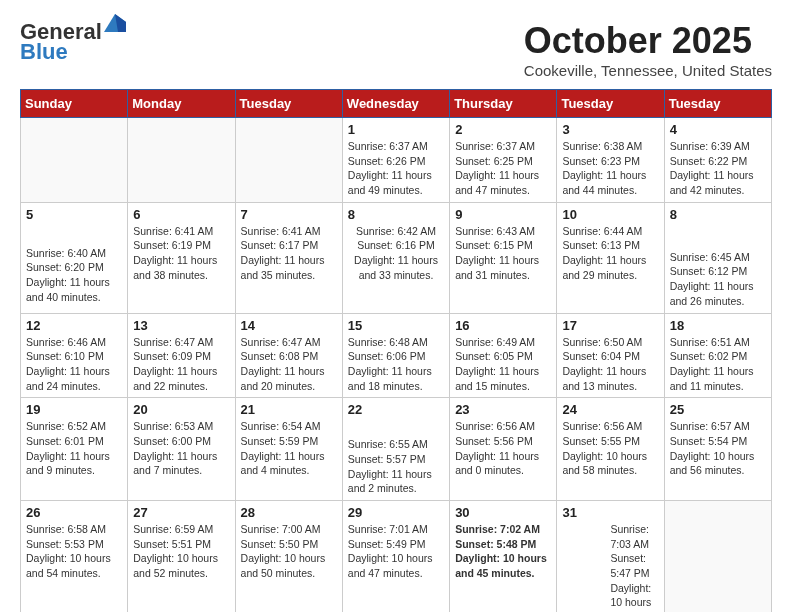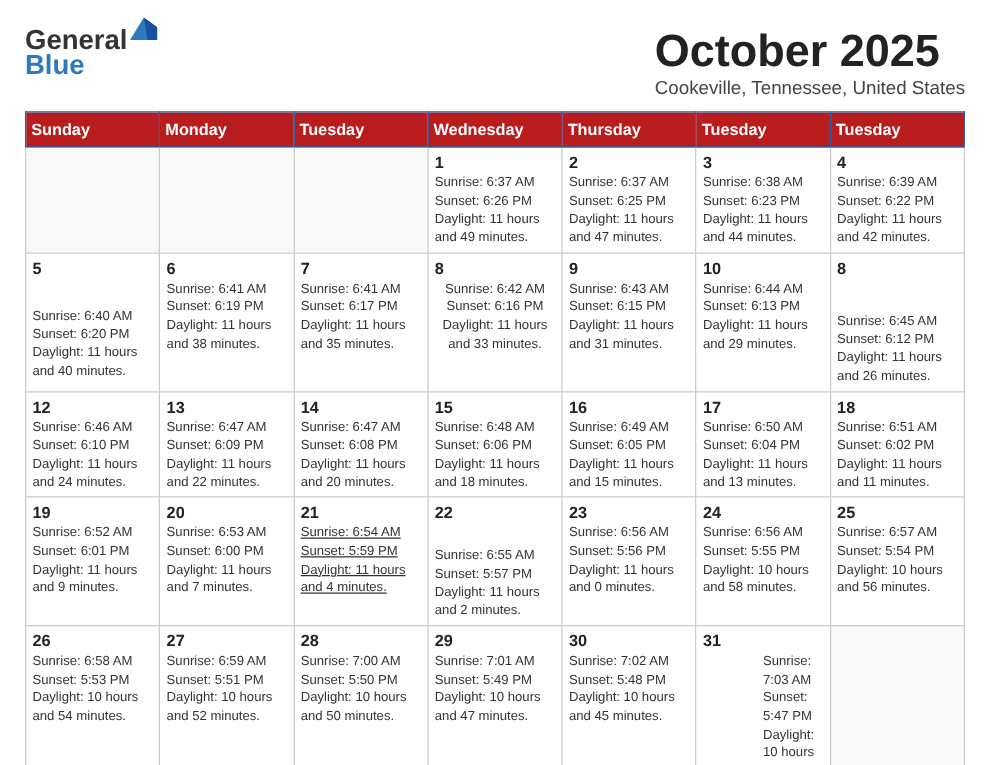--- a/index.html
+++ b/index.html
@@ -256,21 +256,21 @@
         </td>
         <td>
           <span class="day-num">20</span>
           <div class="cell-text" style="white-space: pre-line;">Sunrise: 6:53 AM
 Sunset: 6:00 PM
 Daylight: 11 hours
 and 7 minutes.</div>
         </td>
         <td>
           <span class="day-num">21</span>
-          <div class="cell-text" style="white-space: pre-line; text-decoration: underline;">Sunrise: 6:54 AM
+          <div class="cell-text" style="white-space: pre-line;">Sunrise: 6:54 AM
 Sunset: 5:59 PM
 Daylight: 11 hours
 and 4 minutes.</div>
         </td>
         <td>
           <span class="day-num">22</span>
           <div class="cell-text" style="white-space: pre-line; margin-top: 20px;">Sunrise: 6:55 AM
 Sunset: 5:57 PM
 Daylight: 11 hours
 and 2 minutes.</div>
@@ -321,21 +321,21 @@
         </td>
         <td>
           <span class="day-num">29</span>
           <div class="cell-text" style="white-space: pre-line;">Sunrise: 7:01 AM
 Sunset: 5:49 PM
 Daylight: 10 hours
 and 47 minutes.</div>
         </td>
         <td>
           <span class="day-num">30</span>
-          <div class="cell-text" style="white-space: pre-line;">Sunrise: 7:02 AM
+          <div class="cell-text" style="white-space: pre-line; font-weight: bold;">Sunrise: 7:02 AM
 Sunset: 5:48 PM
 Daylight: 10 hours
 and 45 minutes.</div>
         </td>
         <td>
           <span class="day-num">31</span>
           <div class="cell-text" style="white-space: pre-line; margin-left: 48px;">Sunrise: 7:03 AM
 Sunset: 5:47 PM
 Daylight: 10 hours
 and 43 minutes.</div>

